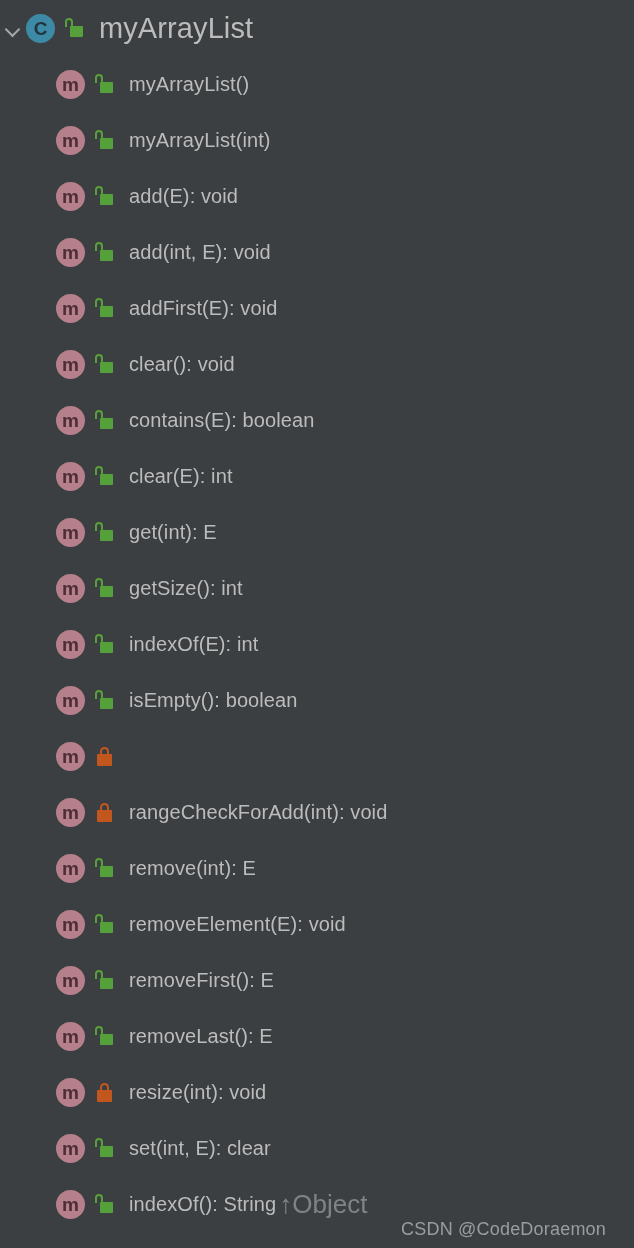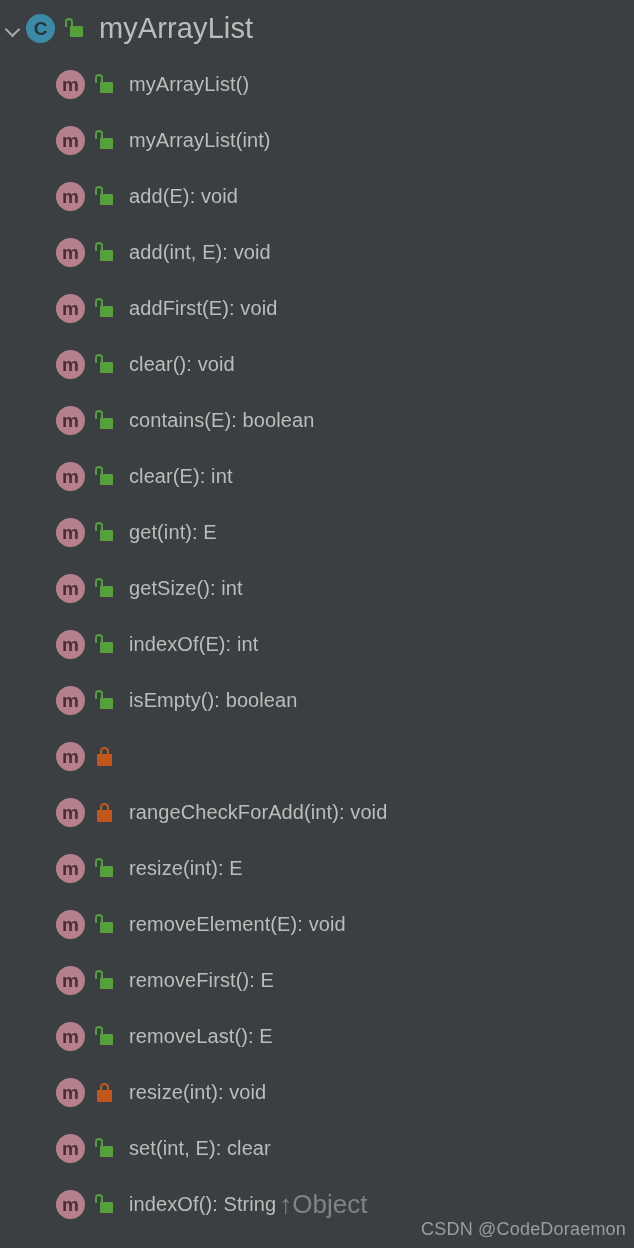--- a/index.html
+++ b/index.html
@@ -142,21 +142,21 @@
   .class-row .node-label { font-size: 29px; }
   .inherit-note {
     margin-left: 3px;
     color: #7f8386;
     font-size: 26px;
   }
 
   
   #watermark {
     position: absolute;
-    right: 8px;
+    right: 28px;
     bottom: 8px;
     color: #9a9da0;
     font-size: 18px;
     letter-spacing: 0.2px;
   }
 </style>
 </head>
 <body>
 
 <div id="structure-panel">
@@ -282,21 +282,21 @@
           <span class="lock-body"></span>
         </span>
         <span class="node-label">rangeCheckForAdd(int): void</span>
       </div>
       <div class="tree-row method-row">
         <span class="kind-icon method-icon">m</span>
         <span class="lock public">
           <span class="lock-shackle"></span>
           <span class="lock-body"></span>
         </span>
-        <span class="node-label">resize(int): E</span>
+        <span class="node-label">remove(int): E</span>
       </div>
       <div class="tree-row method-row">
         <span class="kind-icon method-icon">m</span>
         <span class="lock public">
           <span class="lock-shackle"></span>
           <span class="lock-body"></span>
         </span>
         <span class="node-label">removeElement(E): void</span>
       </div>
       <div class="tree-row method-row">

